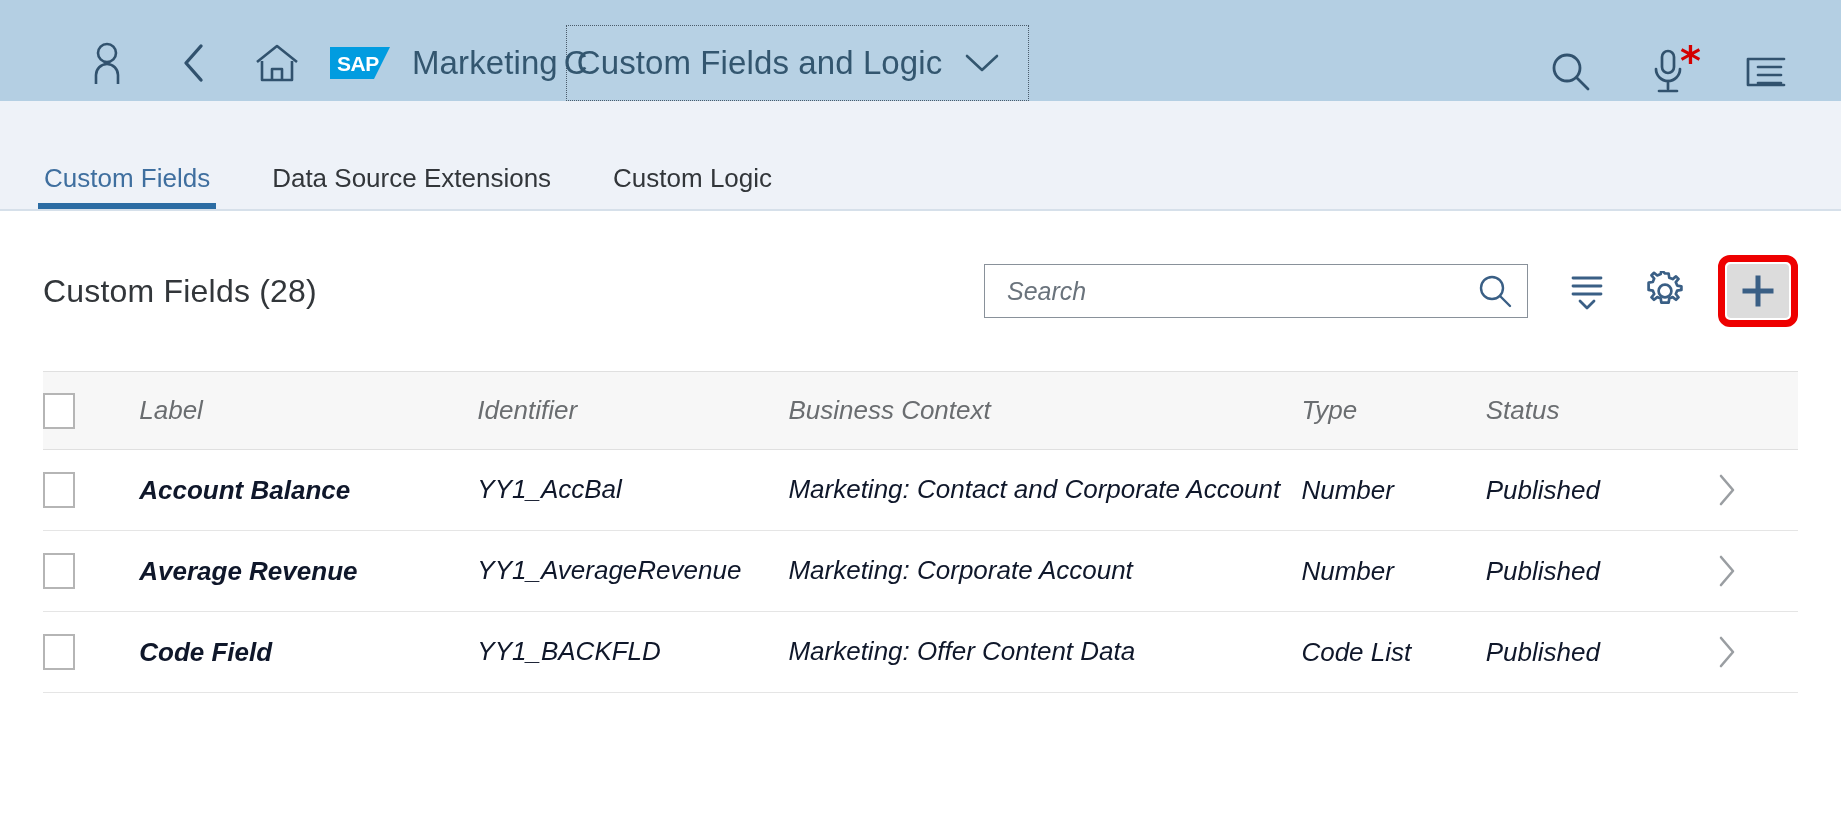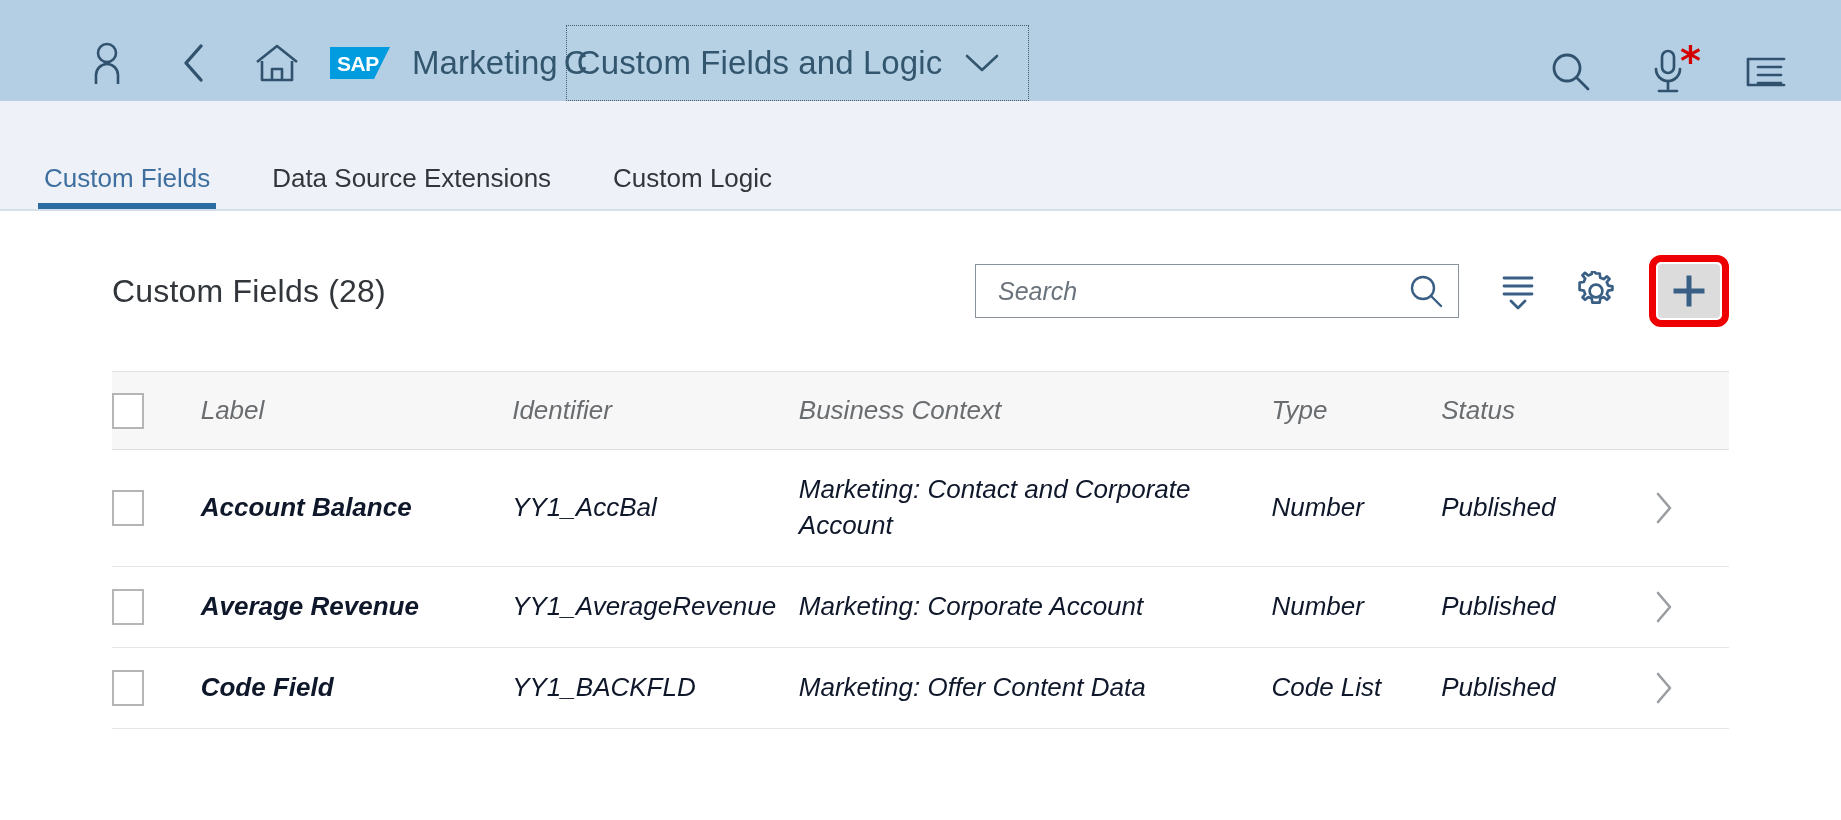--- a/index.html
+++ b/index.html
@@ -128,42 +128,42 @@
     left: -6px;
     right: -6px;
     bottom: 0;
     height: 6px;
     background: #2b6ca3;
   }
 
   
   .content {
     background: #ffffff;
-    padding: 0 112px;
+    padding: 0 43px;
     box-sizing: border-box;
   }
   .toolbar {
     display: flex;
     align-items: center;
     height: 160px;
   }
   .list-title {
     font-size: 32px;
     color: #32363a;
     letter-spacing: 0.2px;
     white-space: nowrap;
   }
   .toolbar-right {
     margin-left: auto;
     display: flex;
     align-items: center;
     gap: 0;
   }
   .search-box {
-    width: 484px;
+    width: 544px;
     height: 54px;
     border: 1px solid #89919a;
     background: #ffffff;
     display: flex;
     align-items: center;
     padding: 0 14px 0 22px;
     box-sizing: border-box;
   }
   .search-input {
     flex: 1;

